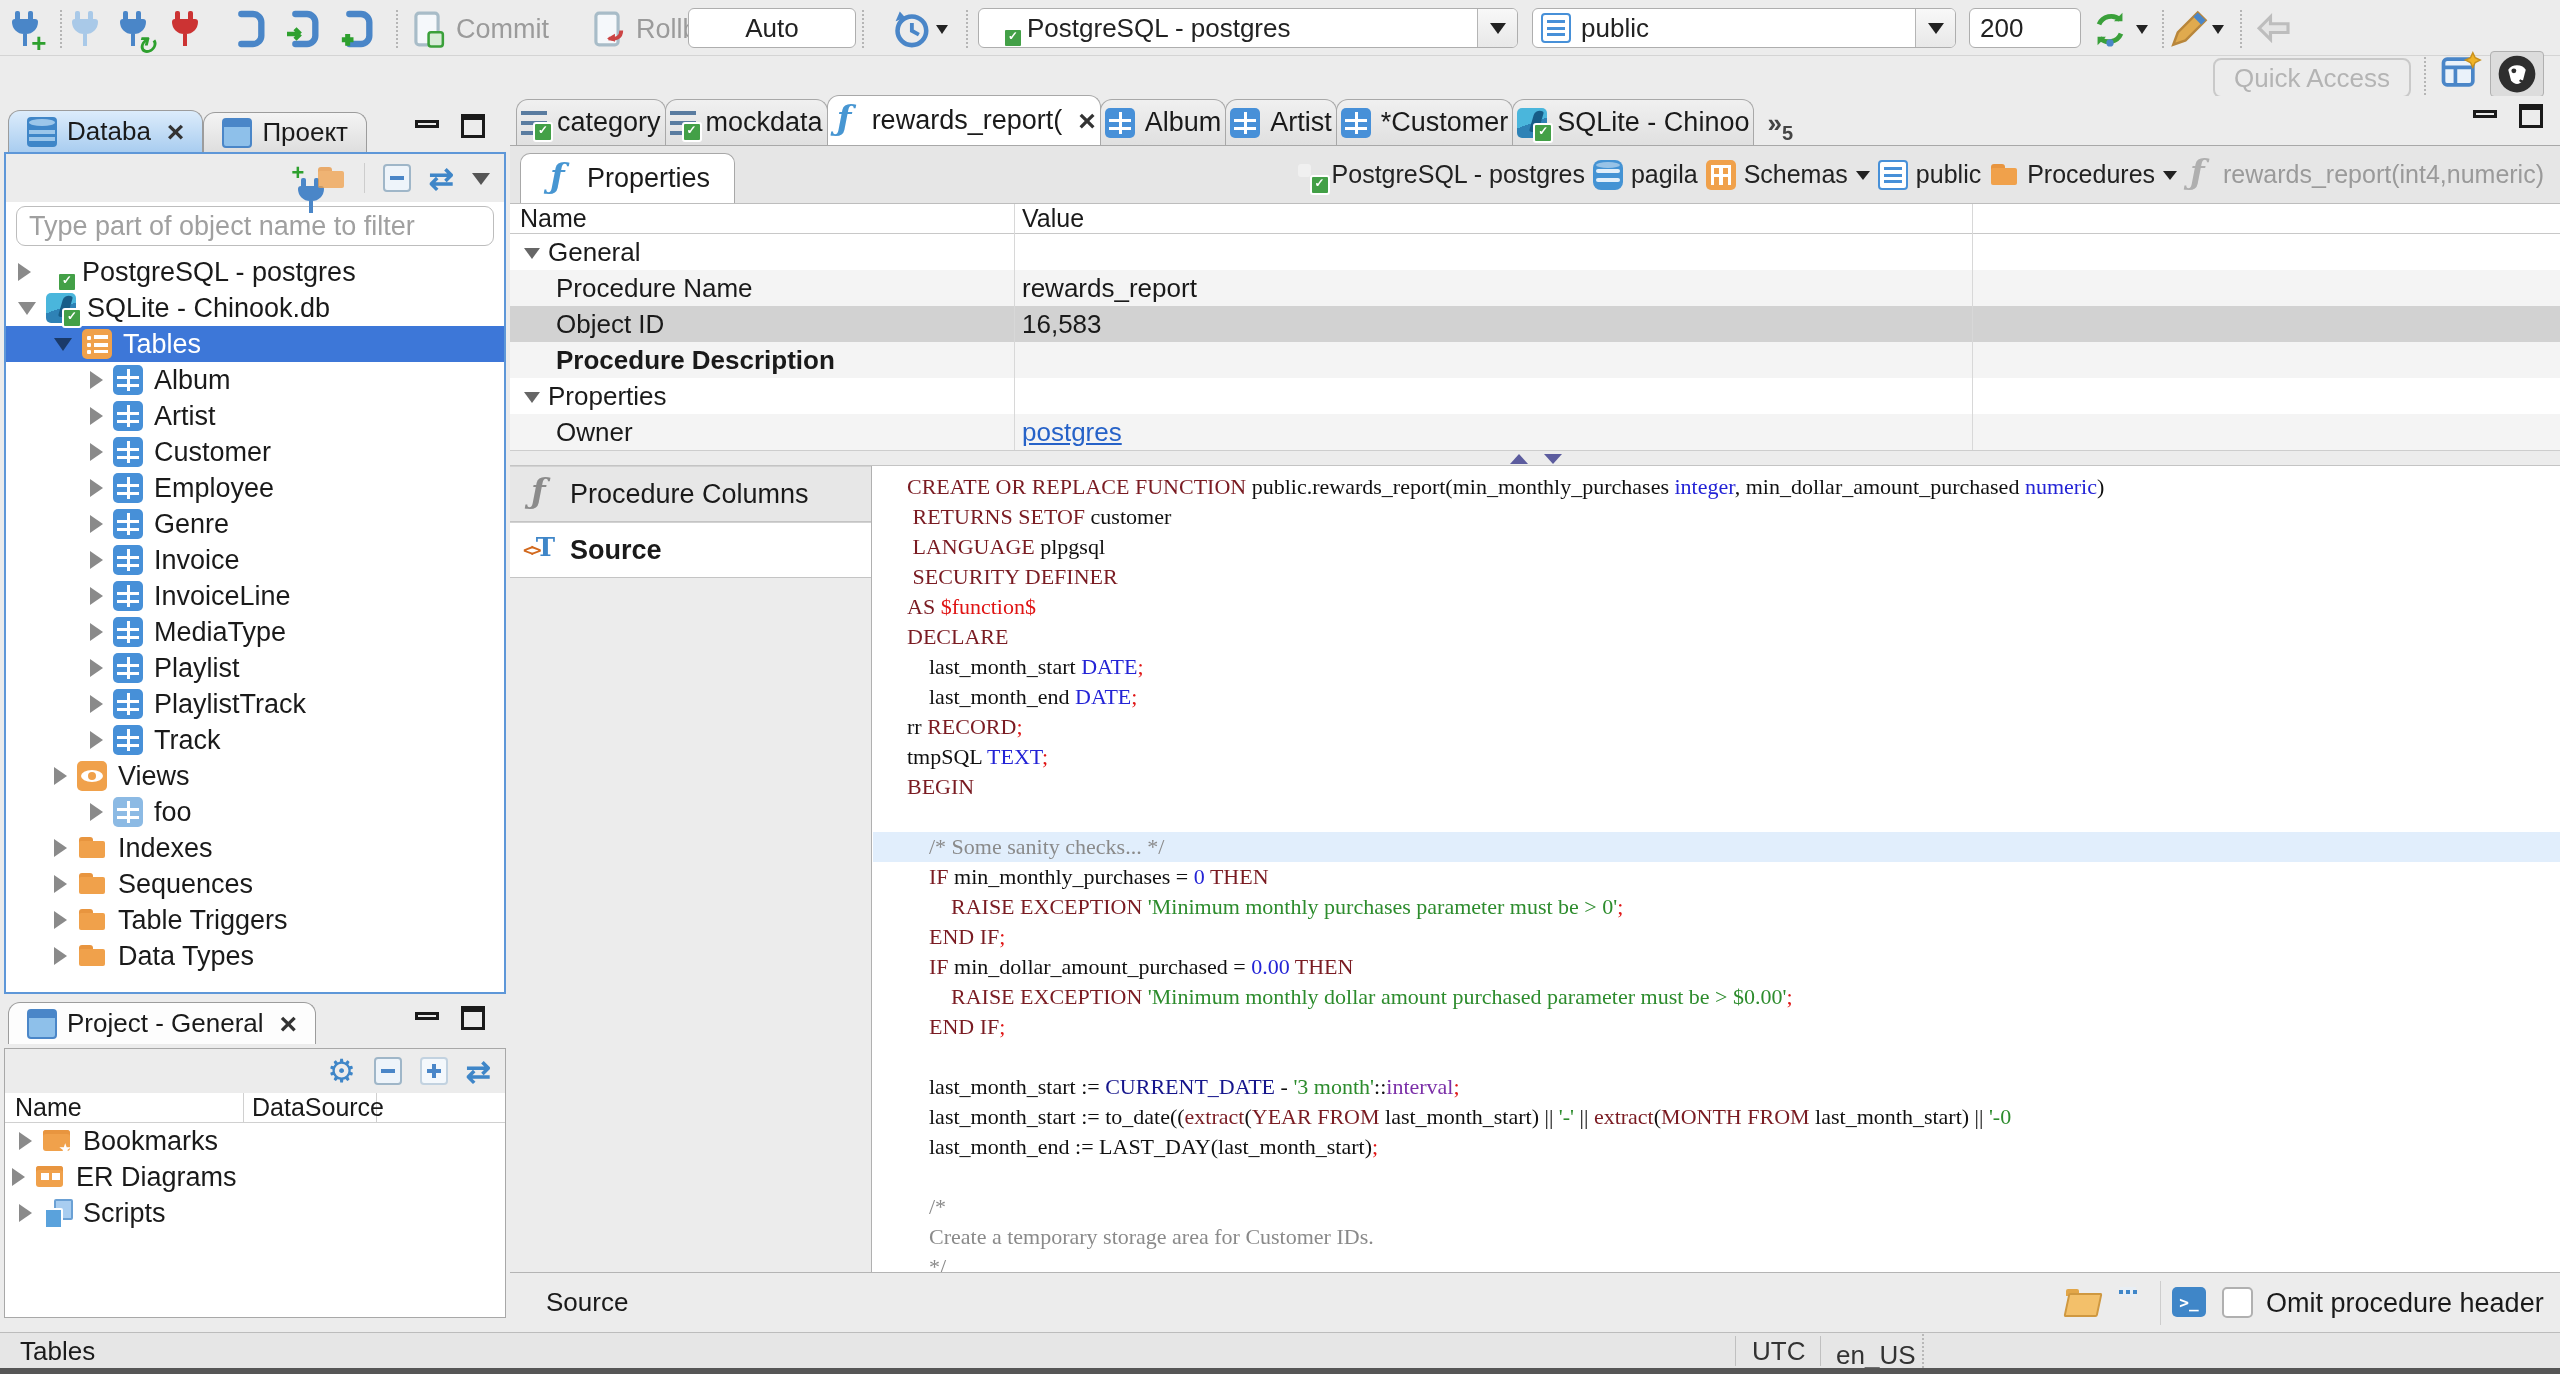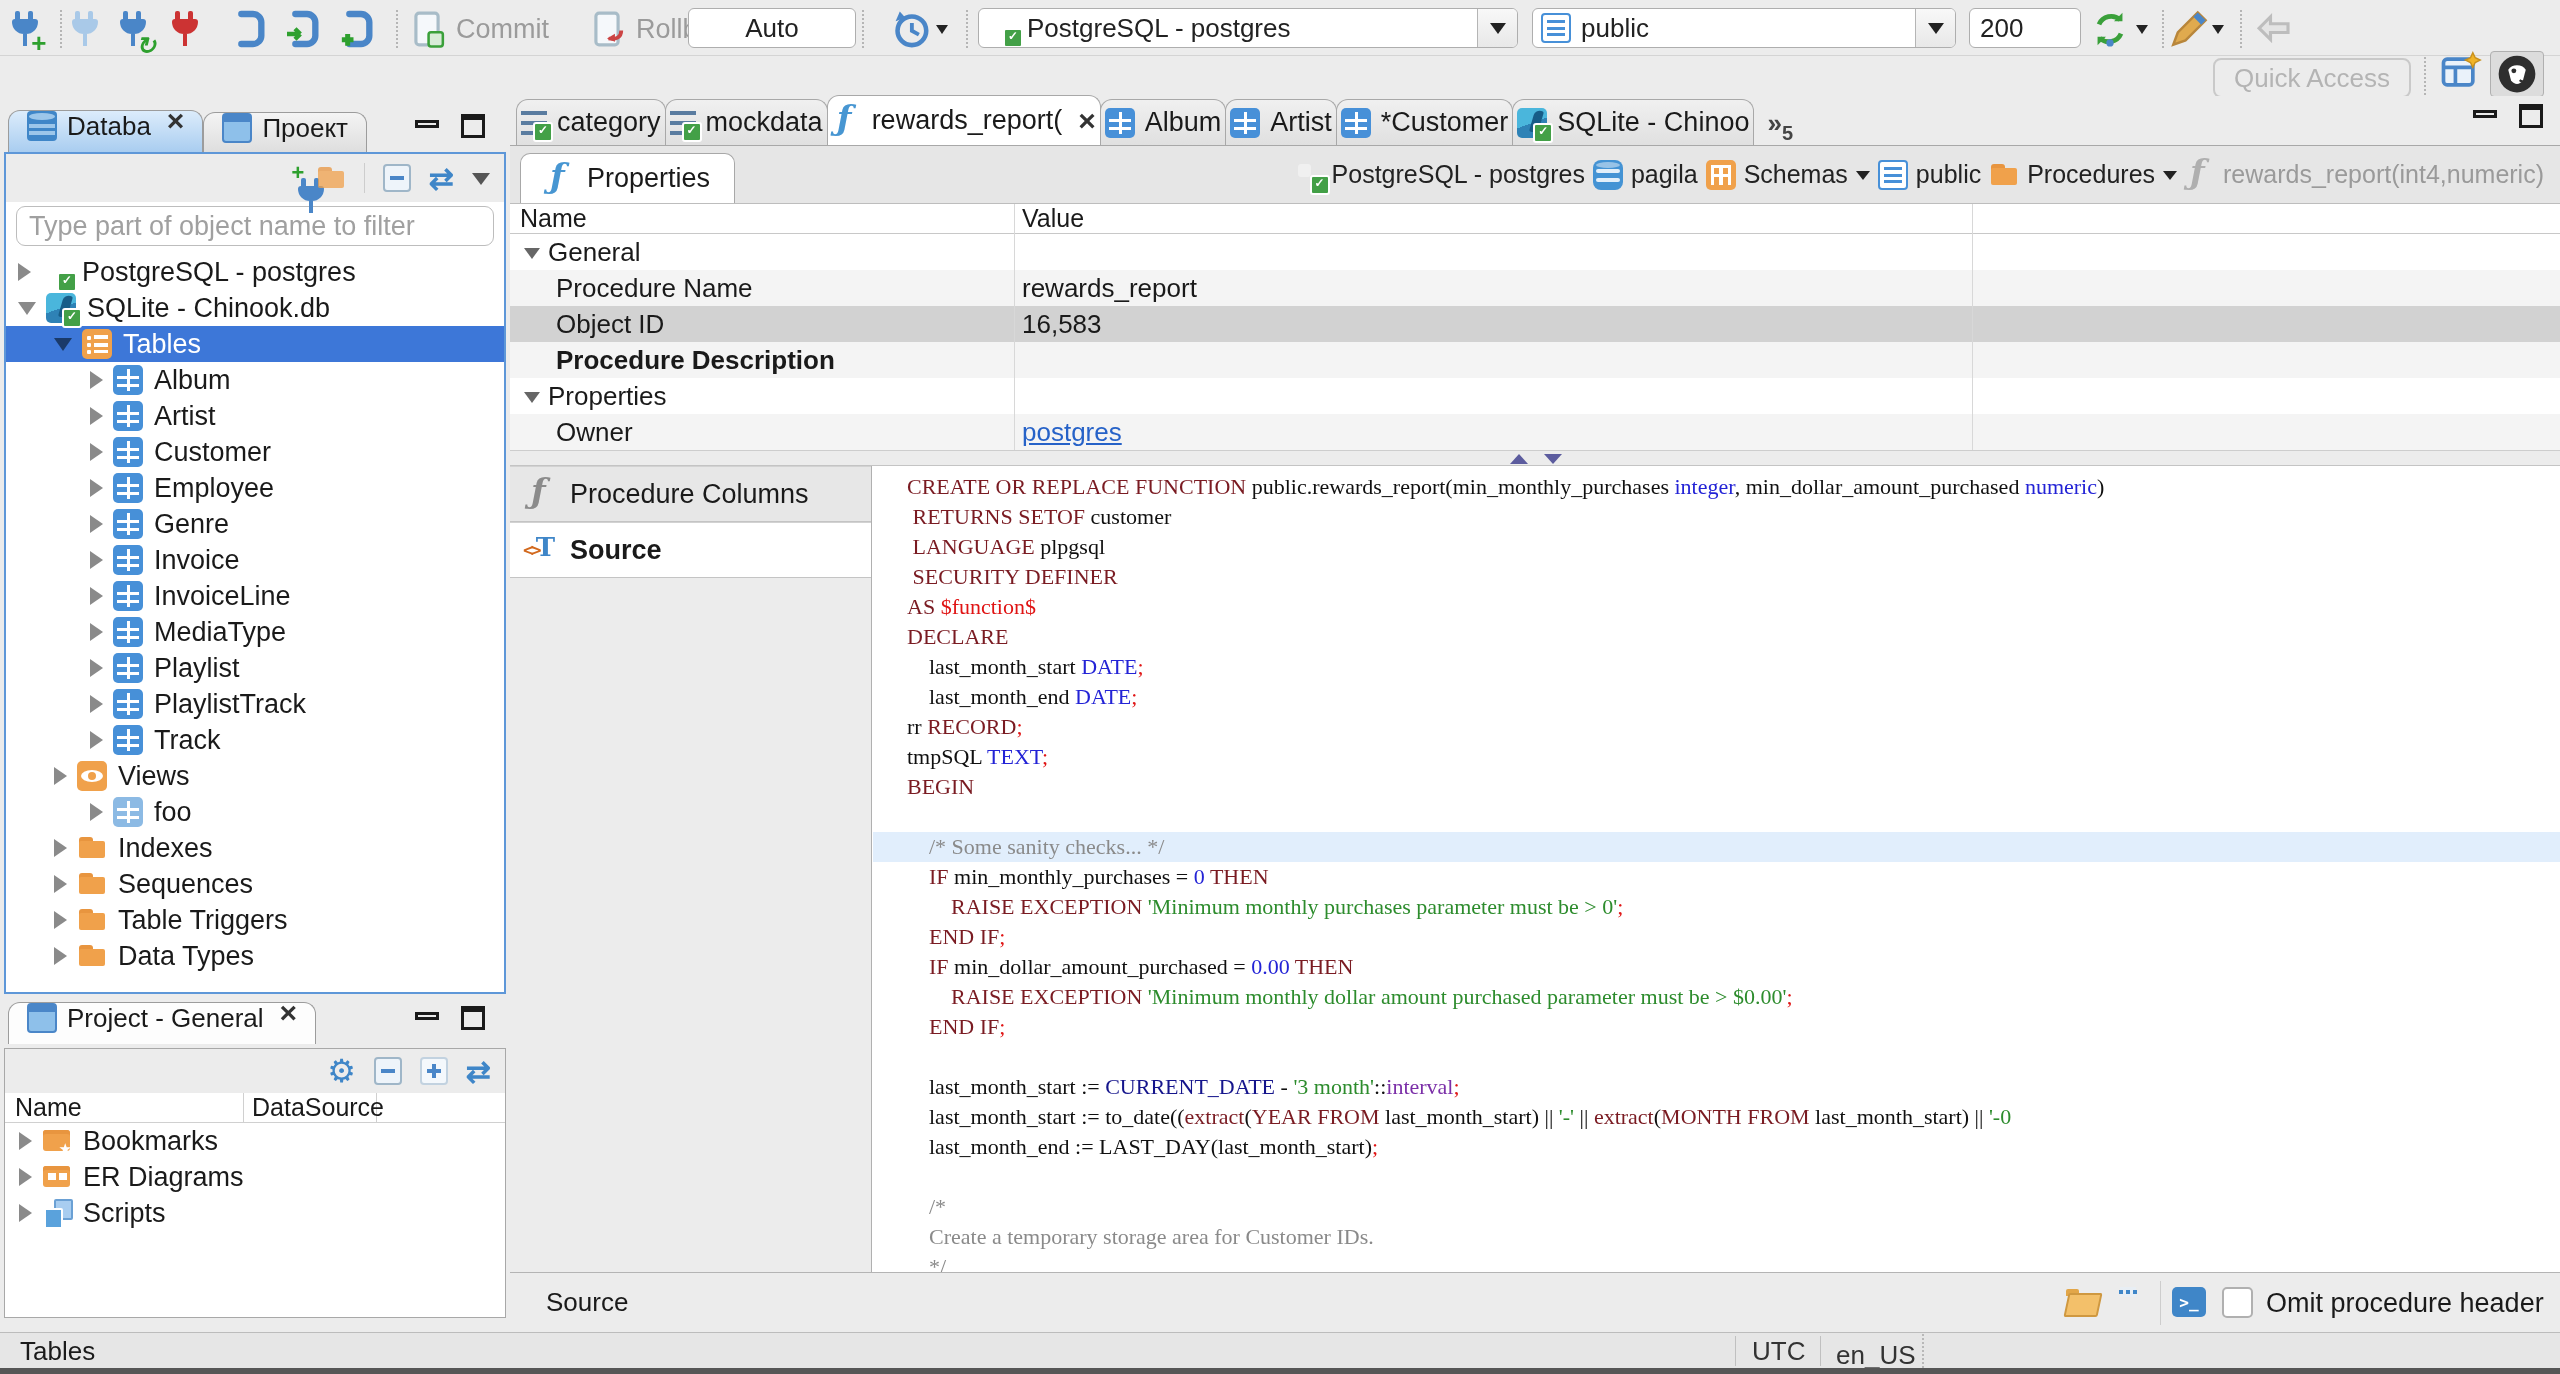--- a/index.html
+++ b/index.html
@@ -86,21 +86,21 @@
   
   #row1{position:absolute;left:0;top:0;width:2560px;height:56px;border-bottom:1px solid #d4d4d4}
   #qarow{position:absolute;left:0;top:57px;width:2560px;height:39px}
   .qabox{position:absolute;left:2213px;top:1px;width:198px;height:40px;border:2px solid #c9c9c9;border-radius:8px;
      color:#b4b4b4;display:flex;align-items:center;justify-content:center}
   .pressedbox{position:absolute;left:2490px;top:-6px;width:54px;height:46px;background:#dcdcdc;border:1px solid #b0b0b0;border-radius:4px;
      display:flex;align-items:center;justify-content:center}
 
   
   .ptabsrow{position:absolute;display:flex;align-items:flex-end}
-  .vtab{display:flex;gap:10px;height:42px;padding:0 18px;border:1px solid #9c9c9c;border-bottom:none;
+  .vtab{display:flex;align-items:center;gap:10px;height:42px;padding:0 18px;border:1px solid #9c9c9c;border-bottom:none;
         border-radius:12px 12px 0 0;background:linear-gradient(#f4f4f4,#dedede);white-space:nowrap}
   .vtab.active{background:linear-gradient(#dcecfb,#a9cdf0);font-weight:400}
   .tclose{font-weight:700;font-size:30px;color:#333;margin-left:6px;line-height:20px}
   #navbody{position:absolute;left:4px;top:152px;width:502px;height:842px;background:#fff;border:2px solid #5e97d8}
   .paneltools{height:48px;background:#ececec;display:flex;align-items:center;justify-content:flex-end;gap:18px;padding-right:14px}
   .filterbox{margin:4px 10px 8px;height:40px;border:1px solid #bdbdbd;border-radius:9px;background:#fff;color:#a0a0a0;
      display:flex;align-items:center;padding-left:12px;font-size:27px}
   .navrow{display:flex;align-items:center;height:36px;font-size:27px;gap:10px;white-space:nowrap;cursor:default}
   .navrow .lbl{padding-left:1px}
   .navrow.sel{background:#3d77d8;color:#fff}
@@ -484,21 +484,21 @@
       <div class="projhdr">
         <span class="hc1">Name</span>
         <span class="hc2">DataSource</span>
       </div>
       <div id="projtree">
           <div class="navrow" style="padding-left: 14px;">
             <span class="twist r"></span>
             <span class="ico bookmarks"></span>
             <span class="lbl">Bookmarks</span>
           </div>
-          <div class="navrow" style="padding-left: 14px;">
+          <div class="navrow" style="padding-left: 7px;">
             <span class="twist r"></span>
             <span class="ico erd"></span>
             <span class="lbl">ER Diagrams</span>
           </div>
           <div class="navrow" style="padding-left: 14px;">
             <span class="twist r"></span>
             <span class="ico scripts"></span>
             <span class="lbl">Scripts</span>
           </div>
         </div>

